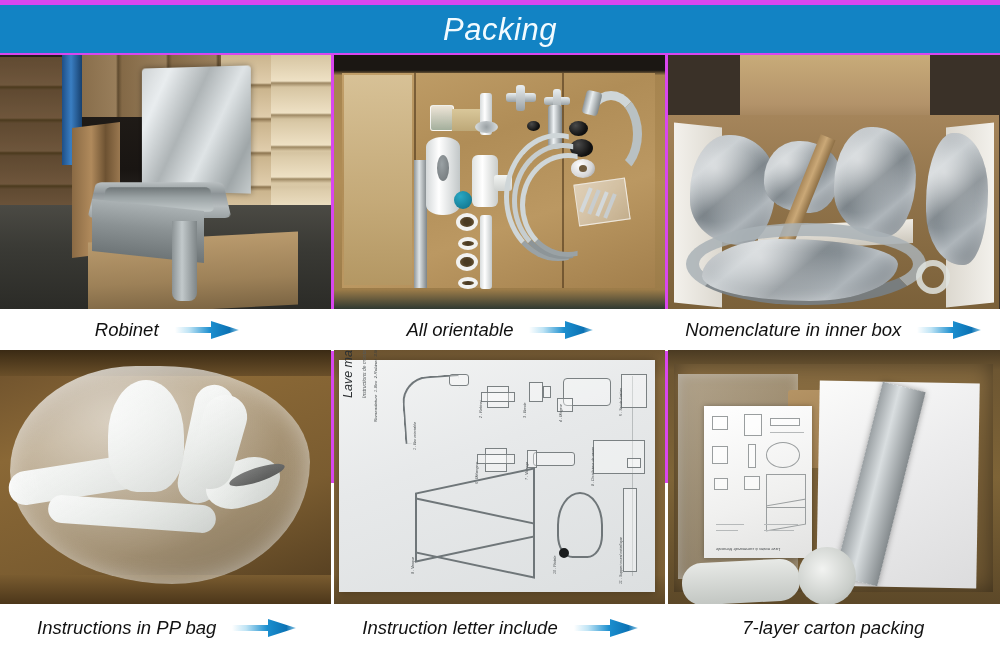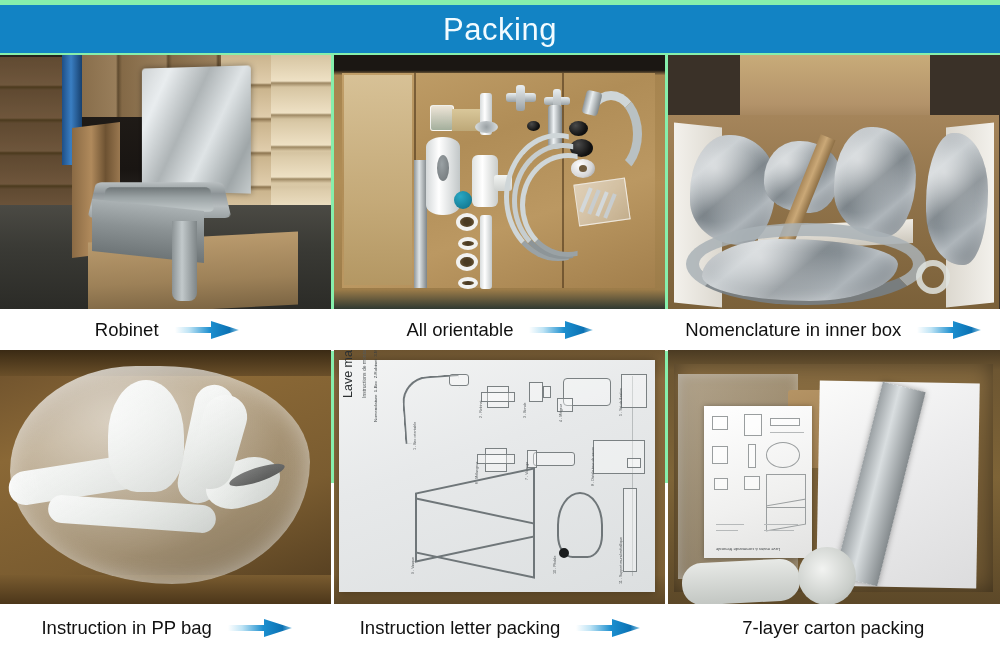--- a/index.html
+++ b/index.html
@@ -9,21 +9,22 @@
     height: 651px;
     background: #ffffff;
     font-family: "Liberation Sans", sans-serif;
     overflow: hidden;
   }
 
   #page {
     position: relative;
     width: 1000px;
     height: 483px;
-    background: #86efac;
+    background: #d946ef;
+    font-style: italic;
   }
 
   
   .title-bar {
     position: absolute;
     left: 0;
     top: 5px;
     width: 1000px;
     height: 48px;
     background: #1283c4;
@@ -624,29 +625,29 @@
           <div class="dstitle">Lave mains à commande fémorale</div>
         </div>
         <div class="abs tube-b"></div>
         <div class="abs cup-b"></div>
       </div>
     </div>
   </div>
 
   <div class="caption-row cap-2">
     <div class="caption-cell">
-      <span class="caption-text">Instruction in PP bag</span>
+      <span class="caption-text">Instructions in PP bag</span>
       <span class="arrow">
         <svg viewBox="0 0 64 22" xmlns="http://www.w3.org/2000/svg">
           <path d="M0 8 H36 V2 L64 11 L36 20 V14 H0 Z" fill="url(#ag1)"></path>
         </svg>
       </span>
     </div>
     <div class="caption-cell">
-      <span class="caption-text">Instruction letter packing</span>
+      <span class="caption-text">Instruction letter include</span>
       <span class="arrow">
         <svg viewBox="0 0 64 22" xmlns="http://www.w3.org/2000/svg">
           <path d="M0 8 H36 V2 L64 11 L36 20 V14 H0 Z" fill="url(#ag1)"></path>
         </svg>
       </span>
     </div>
     <div class="caption-cell">
       <span class="caption-text">7-layer carton packing</span>
     </div>
   </div>

